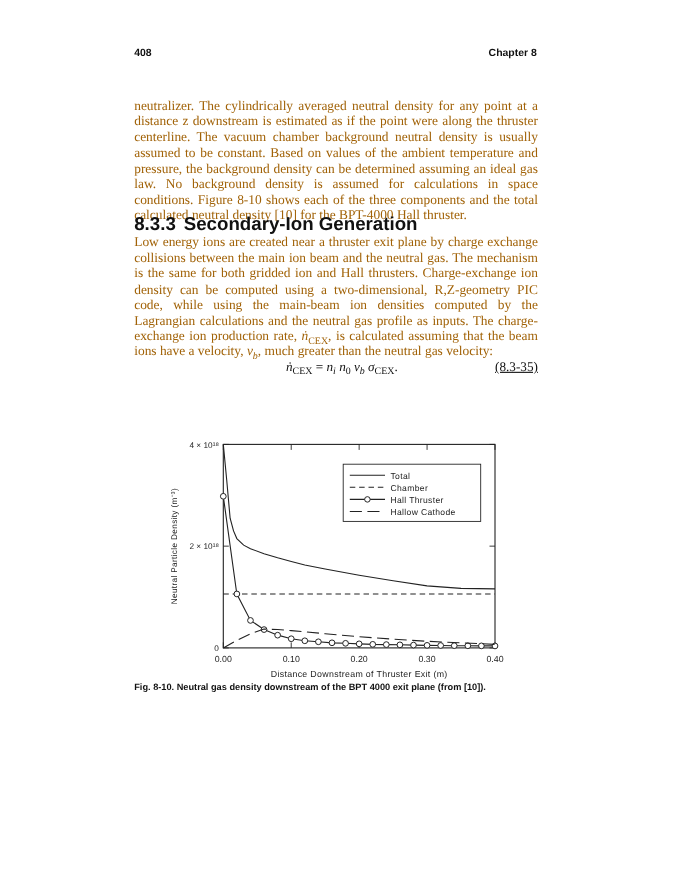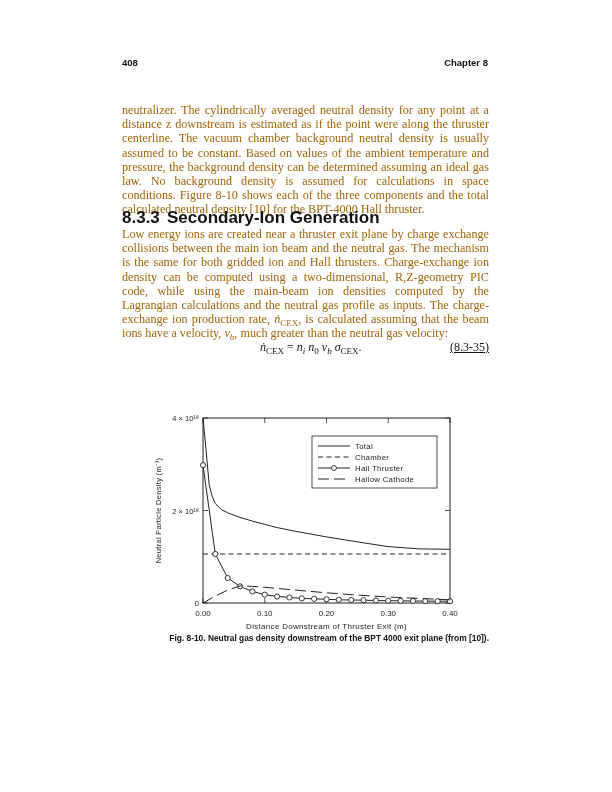--- a/index.html
+++ b/index.html
@@ -1,36 +1,36 @@
 <!DOCTYPE html>
 <html><head>
 <meta charset="utf-8">
 <style>
   html, body { margin: 0; padding: 0; background: #ffffff; }
   body { width: 612px; height: 792px; position: relative; overflow: hidden; }
-  .page { position: absolute; left: 0; top: 14px; width: 612px; height: 712px; }
+  .page { position: absolute; left: 0; top: 0; width: 612px; height: 712px; }
   .hdr { position: absolute; top: 43px; font-family: "Liberation Sans", sans-serif; font-weight: bold; font-size: 9.5px; color: #111; }
   .hdr-left { left: 122px; }
   .hdr-right { right: 124px; }
   .body-text { position: absolute; left: 122px; width: 367px; font-family: "Liberation Serif", serif; font-size: 12.2px; line-height: 14.2px; color: #a16207; text-align: justify; }
   .para1 { top: 89px; }
   .sec { position: absolute; left: 122px; top: 194px; font-family: "Liberation Sans", sans-serif; font-weight: bold; font-size: 17px; color: #111; }
   .sec .num { display: inline-block; width: 45px; }
   .para2 { top: 213px; }
   .eq { position: absolute; top: 326px; left: 122px; width: 367px; font-family: "Liberation Serif", serif; font-size: 12px; color: #111; }
   .eq .expr { position: absolute; left: 138px; font-style: italic; }
   .eq .expr .up { font-style: normal; }
   .eq .eqnum { position: absolute; right: 0; text-decoration: underline; }
   .para3 { top: 353px; }
   .i { font-style: italic; }
   sup { font-size: 8px; line-height: 0; }
   sub { font-size: 9px; line-height: 0; }
   .chart { position: absolute; left: 140px; top: 396px; width: 330px; height: 215px; }
   .chart svg { overflow: visible; }
-  .caption { position: absolute; left: 122px; width: 367px; top: 619px; text-align: right; font-family: "Liberation Sans", sans-serif; font-weight: bold; font-size: 8.4px; color: #111; }
+  .caption { position: absolute; left: 122px; width: 367px; top: 619px; text-align: left; font-family: "Liberation Sans", sans-serif; font-weight: bold; font-size: 8.4px; color: #111; }
 </style>
 </head>
 <body>
 
 <div class="page">
   <div class="hdr hdr-left">408</div>
   <div class="hdr hdr-right">Chapter 8</div>
 
   <div class="body-text para1">neutralizer. The cylindrically averaged neutral density for any point at a distance z downstream is estimated as if the point were along the thruster centerline. The vacuum chamber background neutral density is usually assumed to be constant. Based on values of the ambient temperature and pressure, the background density can be determined assuming an ideal gas law. No background density is assumed for calculations in space conditions. Figure 8-10 shows each of the three components and the total calculated neutral density [10] for the BPT-4000 Hall thruster.</div>
 

